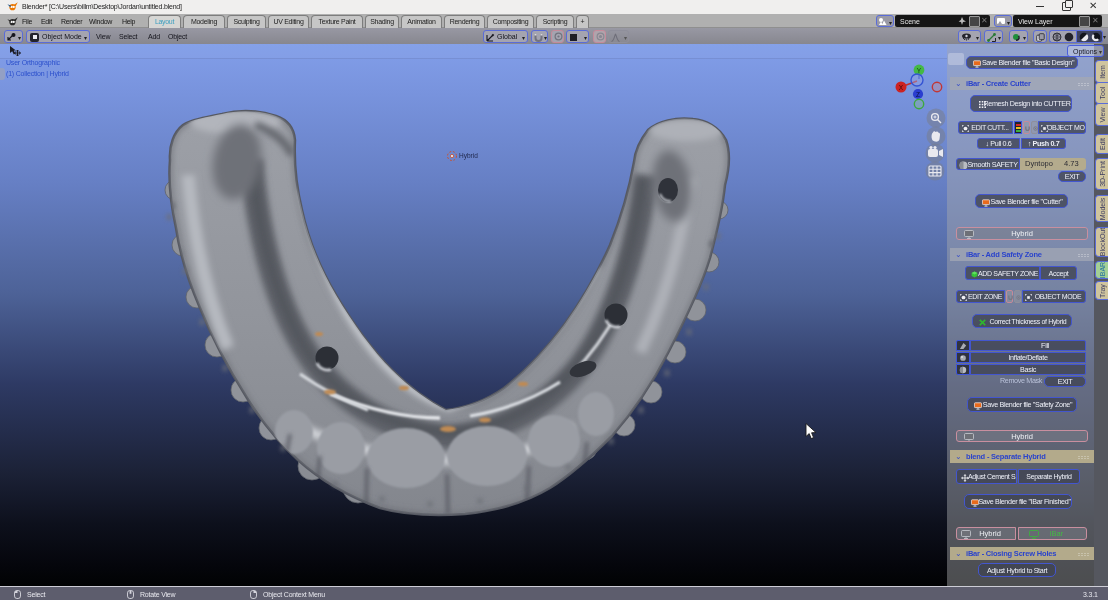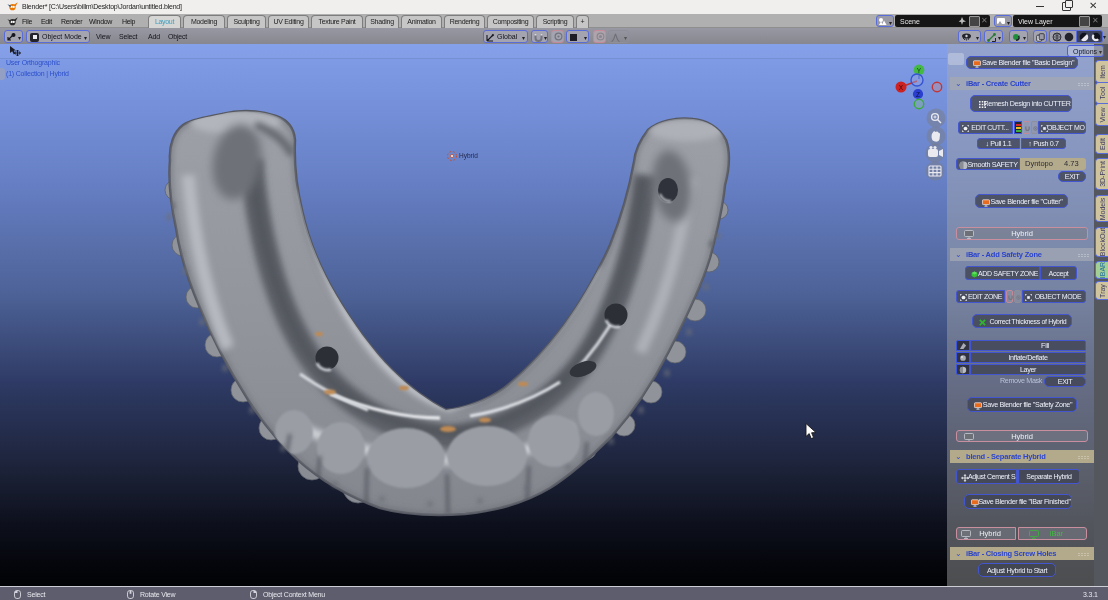--- a/index.html
+++ b/index.html
@@ -317,24 +317,24 @@
       </div>
     <div class="abs btn" style="left:91px;top:77px;width:48px;height:13px;border-radius:0 3px 3px 0;">
       <svg class="abs" style="left:2px;top:3px" width="7" height="7" viewBox="0 0 9 9">
           <path d="M0.5,2 L0.5,0.5 L2,0.5 M7,0.5 L8.5,0.5 L8.5,2 M8.5,7 L8.5,8.5 L7,8.5 M2,8.5 L0.5,8.5 L0.5,7" stroke="#f0f0f5" stroke-width="1.2" fill="none"></path>
           <rect x="2.8" y="2.8" width="3.4" height="3.4" fill="#f0f0f5"></rect>
         </svg>
       <span style="line-height:12px;margin-left:8px;font-size:7px;">OBJECT MO...</span>
     </div>
 
     <div class="abs btn" style="left:30px;top:94px;width:43px;height:11px;border-radius:3px 0 0 3px;">
-        <span style="line-height:10px;">↓ Pull 1.1</span>
+        <span style="line-height:10px;">↓ Pull 0.6</span>
       </div>
     <div class="abs btn" style="left:74px;top:94px;width:45px;height:11px;border-radius:0 3px 3px 0;">
-        <span style="line-height:10px;">↑ Push 0.7</span>
+        <span style="line-height:10px;font-weight:bold;">↑ Push 0.7</span>
       </div>
 
     <div class="abs btn" style="left:9px;top:114px;width:64px;height:12px;border-radius:3px 0 0 3px;">
       <svg class="abs" style="left:2px;top:1.5px" width="9" height="9" viewBox="0 0 9 9">
           <circle cx="4.5" cy="4.5" r="4" fill="#b9bcc2"></circle>
           <path d="M4.5,0.5 A4,4 0 0 0 4.5,8.5 Z" fill="#8a8d94"></path>
         </svg>
       <span style="line-height:11px;margin-left:9px;">Smooth SAFETY</span>
     </div>
     <div class="abs tanfield" style="left:73px;top:114px;width:37px;height:12px;border-radius:0;"><span style="line-height:12px;margin-left:5px;">Dyntopo</span></div>
@@ -427,21 +427,21 @@
     <div class="abs btn" style="left:23px;top:308px;width:116px;height:11px;border-radius:0;">
         <span style="line-height:10px;">Inflate/Deflate</span>
       </div>
     <div class="abs" style="left:9px;top:320px;width:14px;height:11px;background:#30333f;border:1px solid #3d55dd;box-sizing:border-box;border-radius:0 0 0 2px;">
         <svg class="abs" style="left:2px;top:1px" width="8" height="8" viewBox="0 0 9 9">
           <circle cx="4.5" cy="4.5" r="3.6" fill="#b9bcc2"></circle>
           <path d="M4.5,0.9 A3.6,3.6 0 0 0 4.5,8.1 Z" fill="#8a8d94"></path>
         </svg>
       </div>
     <div class="abs btn" style="left:23px;top:320px;width:116px;height:11px;border-radius:0 0 2px 0;">
-        <span style="line-height:10px;">Layer</span>
+        <span style="line-height:10px;">Basic</span>
       </div>
 
     <div class="abs btn" style="left:52px;top:332px;width:44px;height:11px;border:none;background:none;color:#b9c0d8;">
         <span style="line-height:10px;">Remove Mask</span>
       </div>
     <div class="abs btn" style="left:97px;top:332px;width:42px;height:11px;">
         <span style="line-height:10px;">EXIT</span>
       </div>
 
     <div class="abs btn" style="left:20px;top:353px;width:110px;height:15px;">

